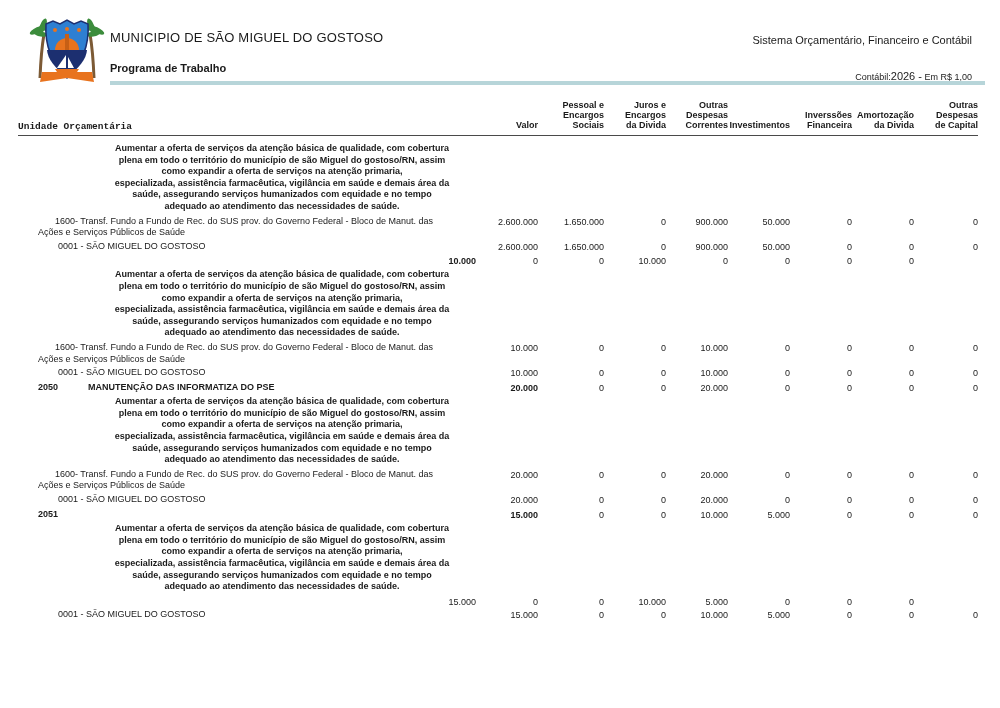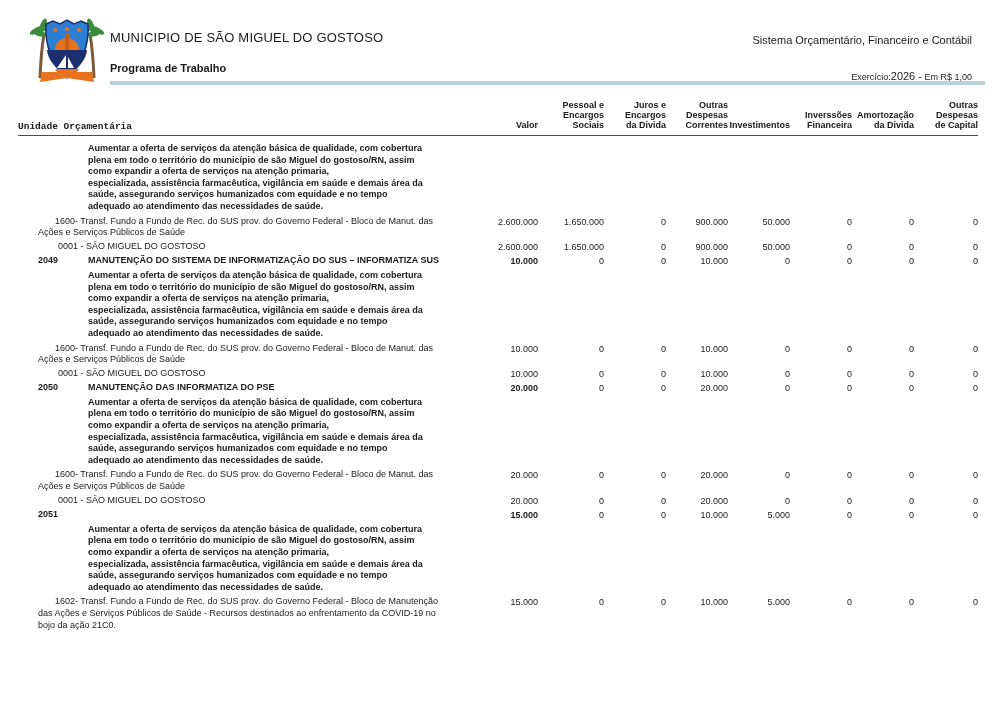--- a/index.html
+++ b/index.html
@@ -19,21 +19,21 @@
   .table{position:absolute;left:18px;right:22px;top:95px;}
   .grid{display:grid;grid-template-columns:1fr 62px 66px 62px 62px 62px 62px 62px 64px;}
   .colhead{border-bottom:1px solid #4a4a4a;align-items:end;height:40px;}
   .colhead .uo{font-size:9.5px;font-weight:bold;padding-bottom:3px;align-self:end;font-family:Liberation Mono, monospace;}
   .colhead .vh{font-size:9px;font-weight:bold;text-align:right;line-height:10px;padding-bottom:5px;align-self:end;white-space:pre;}
   .tbody{padding-top:4px;}
   .trow{margin-top:2px;}
   .trow .vcell{font-size:9px;text-align:right;padding-top:1px;white-space:nowrap;}
   .trow .vcell.bold{font-weight:bold;}
   .cell-desc{font-size:9px;line-height:11.6px;}
-  .trow.description{margin:3px 0 2px 0;}
+  .trow.description{margin:3px 0 2px 0;text-align:center;}
   .trow.description .cell-desc div{font-weight:bold;padding-left:70px;white-space:nowrap;}
   .trow.source{margin-top:3px;}
   .trow.source .line-first{padding-left:37px;white-space:nowrap;}
   .trow.source .line-rest{padding-left:20px;white-space:nowrap;}
   .trow.unit .cell-desc{padding-left:40px;white-space:nowrap;}
   .trow.action{margin-top:3px;margin-bottom:1px;}
   .trow.action .cell-desc{display:flex;}
   .trow.action .acode{font-weight:bold;margin-left:20px;width:50px;flex:none;}
   .trow.action .atitle{font-weight:bold;white-space:nowrap;}
   
@@ -73,21 +73,21 @@
     <path d="M38,47 L38,60 L29,60 Z" fill="#ffffff"></path>
     <path d="M40,49 L40,60 L46,60 Z" fill="#ffffff"></path>
     <path d="M27,61 L51,61 L49,64 L29,64 Z" fill="#e8731e"></path>
 
     <path d="M14,64 L64,64 L66,74 L39,70 L12,74 Z" fill="#e8731e"></path>
   </svg>
 
   <div class="muni-name">MUNICIPIO DE SÃO MIGUEL DO GOSTOSO</div>
   <div class="report-title">Programa de Trabalho</div>
   <div class="sys-name">Sistema Orçamentário, Financeiro e Contábil</div>
-  <div class="exercise"><span>Exercício:</span><span class="yr">2026 -</span><span> Em R$ 1,00</span></div>
+  <div class="exercise"><span>Contábil:</span><span class="yr">2026 -</span><span> Em R$ 1,00</span></div>
   <div class="hdr-rule" style="background: rgb(183, 213, 217);"></div>
 
   <div class="table">
     <div class="grid colhead" id="col-headers">
       <div class="uo">Unidade Orçamentária</div>
 
     <div class="vh">Valor</div>
         <div class="vh">Pessoal e
 Encargos
 Sociais</div>
@@ -137,24 +137,20 @@
           <div class="vcell">2.600.000</div>
           <div class="vcell">1.650.000</div>
           <div class="vcell">0</div>
           <div class="vcell">900.000</div>
           <div class="vcell">50.000</div>
           <div class="vcell">0</div>
           <div class="vcell">0</div>
           <div class="vcell">0</div>
         </div>
         <div class="trow grid action">
-          <div class="cell-desc">
-            <span class="acode">2049</span>
-            <span class="atitle">MANUTENÇÃO DO SISTEMA DE INFORMATIZAÇÃO DO SUS – INFORMATIZA SUS</span>
-          </div>
           <div class="vcell bold">10.000</div>
           <div class="vcell">0</div>
           <div class="vcell">0</div>
           <div class="vcell">10.000</div>
           <div class="vcell">0</div>
           <div class="vcell">0</div>
           <div class="vcell">0</div>
           <div class="vcell">0</div>
         </div>
         <div class="trow grid description">
@@ -258,25 +254,20 @@
           <div class="cell-desc">
             <div>Aumentar a oferta de serviços da atenção básica de qualidade, com cobertura</div>
             <div>plena em todo o território do município de são Miguel do gostoso/RN, assim</div>
             <div>como expandir a oferta de serviços na atenção primaria,</div>
             <div>especializada, assistência farmacêutica, vigilância em saúde e demais área da</div>
             <div>saúde, assegurando serviços humanizados com equidade e no tempo</div>
             <div>adequado ao atendimento das necessidades de saúde.</div>
           </div>
         </div>
         <div class="trow grid source">
-          <div class="cell-desc">
-            <div class="line-first">1602- Transf. Fundo a Fundo de Rec. do SUS prov. do Governo Federal - Bloco de Manutenção</div>
-            <div class="line-rest">das Ações e Serviços Públicos de Saúde - Recursos destinados ao enfrentamento da COVID-19 no</div>
-            <div class="line-rest">bojo da ação 21C0.</div>
-          </div>
           <div class="vcell">15.000</div>
           <div class="vcell">0</div>
           <div class="vcell">0</div>
           <div class="vcell">10.000</div>
           <div class="vcell">5.000</div>
           <div class="vcell">0</div>
           <div class="vcell">0</div>
           <div class="vcell">0</div>
         </div>
         <div class="trow grid unit">

